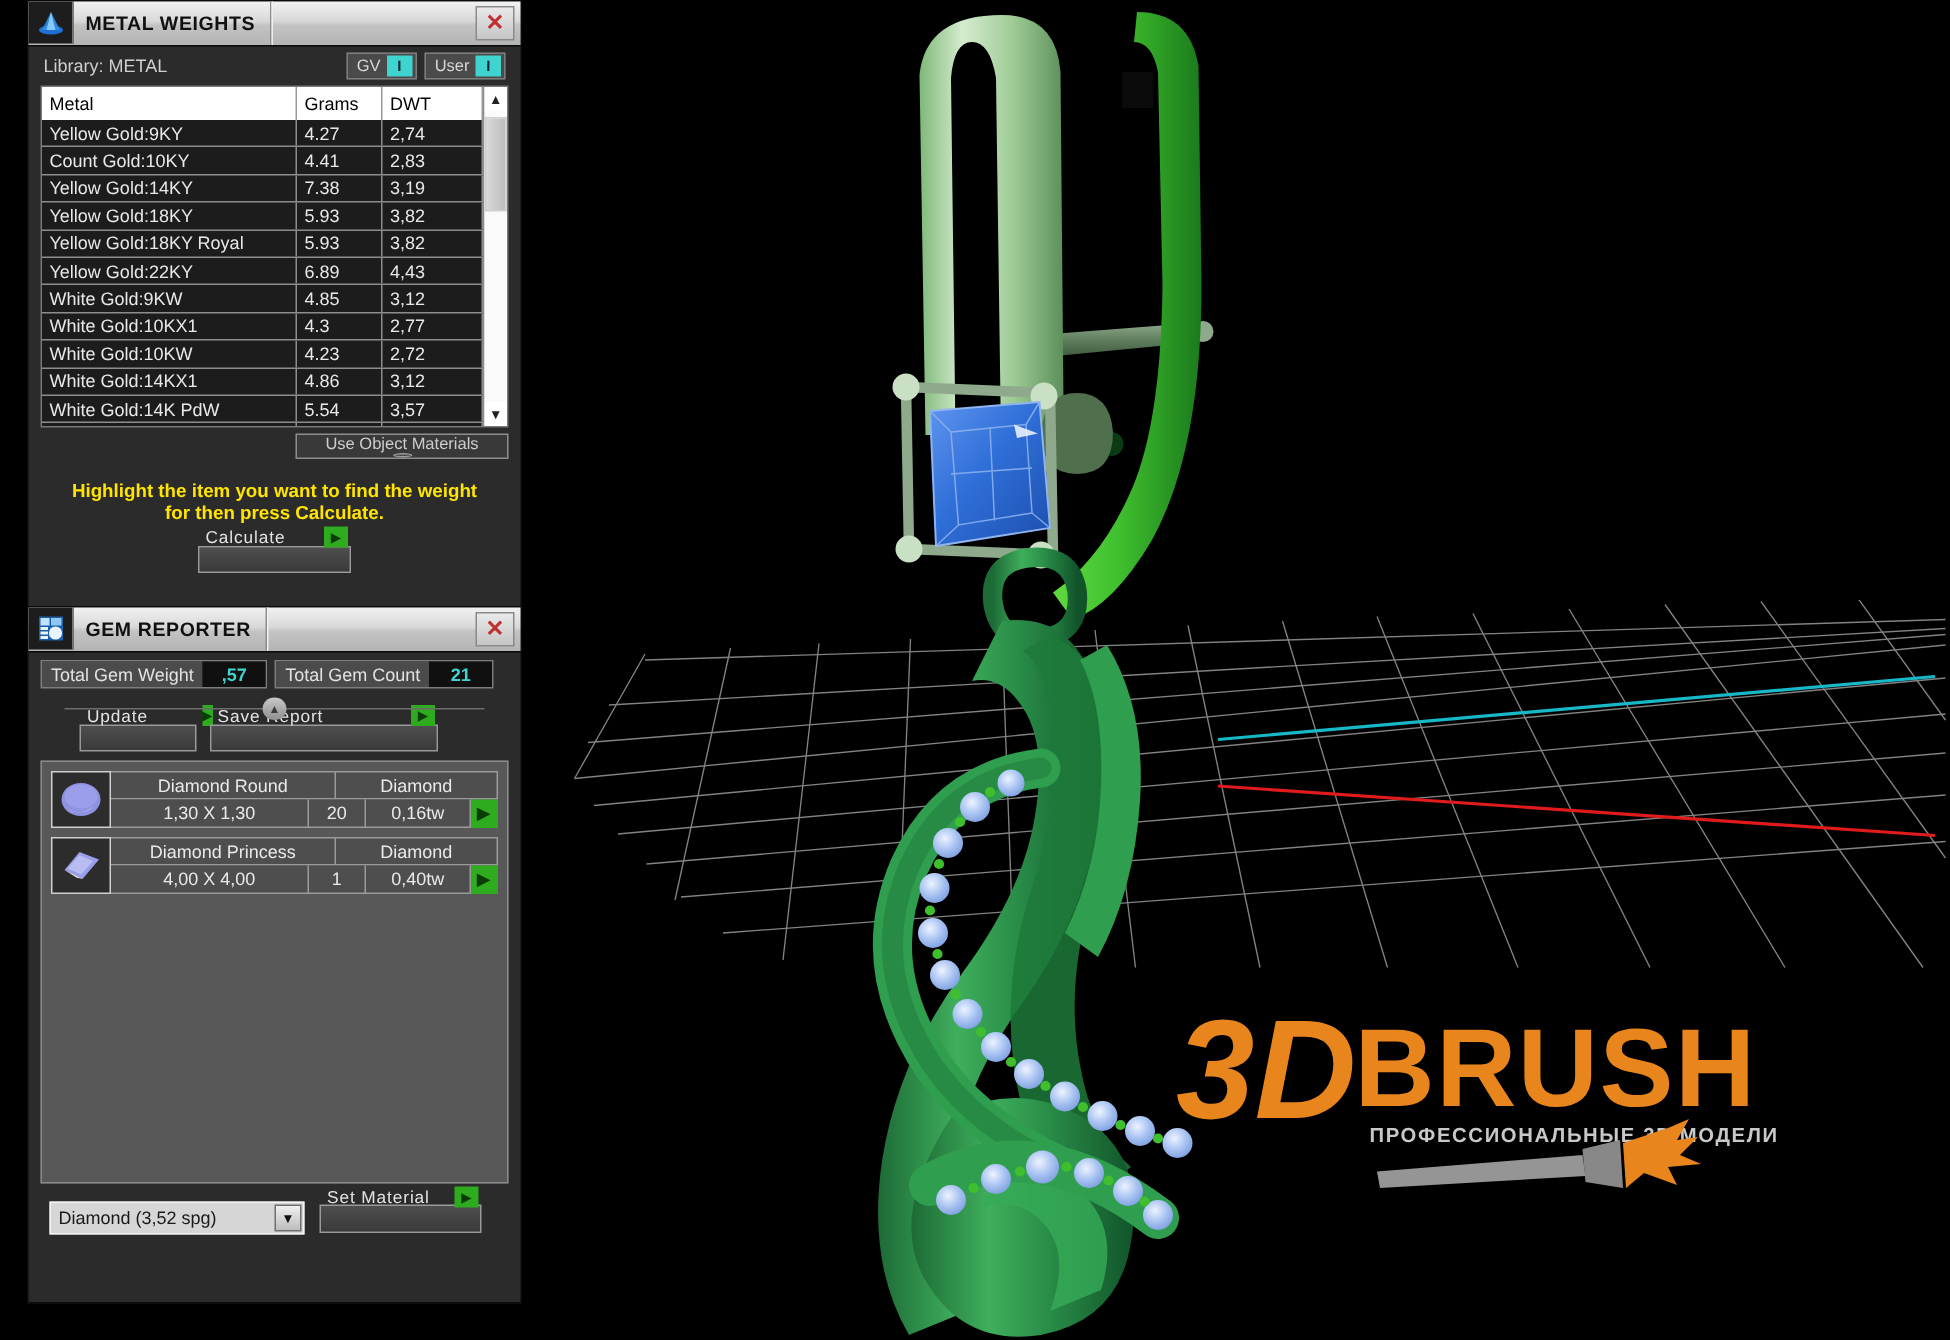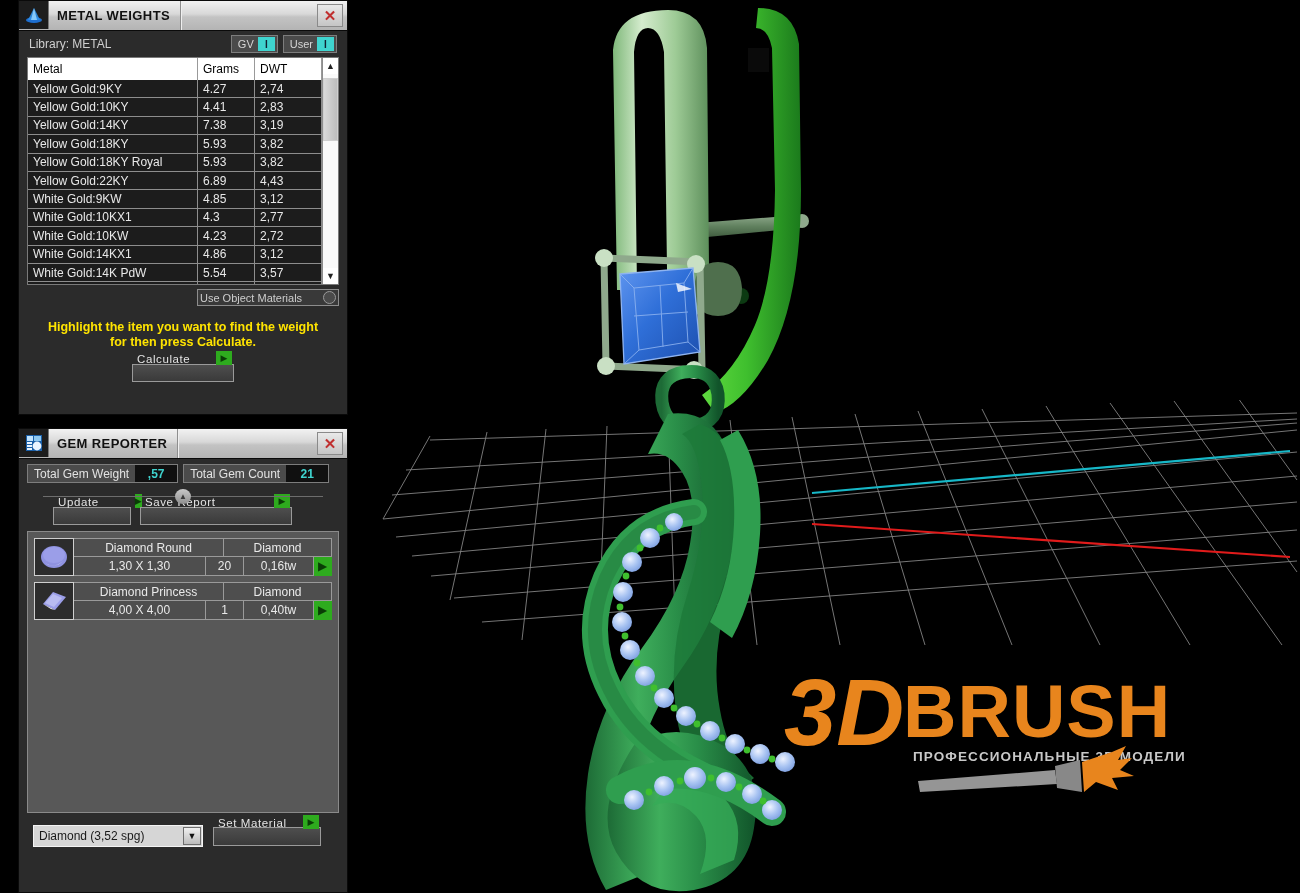--- a/index.html
+++ b/index.html
@@ -82,21 +82,21 @@
   }
   .sb-arrow { height: 16px; width: 100%; display: flex; align-items: center; justify-content: center;
     font-size: 9px; color: #222; background: #fff; }
   .sb-track { flex: 1 1 auto; width: 100%; background: #fafafa; position: relative; }
   .sb-thumb { position: absolute; left: 0; top: 4px; width: 100%; height: 63px;
     background: linear-gradient(to right,#d9d9d9,#bdbdbd); border: 1px solid #cfcfcf; }
 
   .uom {
     margin: 4px 0 0 auto; width: 142px; height: 17px;
     display: flex; align-items: center; justify-content: space-between;
-    background: #393939; border: 1px solid #8d8d8d; padding: 0 2px;
+    background: #393939; border: 1px solid #8d8d8d; padding: 0 2px; flex-direction: column;
   }
   .uom span { font-size: 11px; color: #cdcdcd; }
   .uom .knob { width: 13px; height: 13px; border-radius: 50%;
     background: #4a4a4a; border: 1px solid #9a9a9a; }
 
   .mw-hint {
     margin-top: 14px; text-align: center; color: #ffe400;
     font-size: 12.5px; font-weight: bold; line-height: 15px;
   }
   .btn-green {
@@ -106,21 +106,21 @@
   }
   .btn-green .lbl { font-size: 11.5px; color: #e4e4e4; letter-spacing: .6px; }
   .btn-green .arrow {
     width: 16px; height: 14px; background: #2eab1e;
     display: flex; align-items: center; justify-content: center;
     color: #0a3d06; font-size: 9px;
   }
   #calc-btn { width: 102px; margin: 14px auto 0; }
 
   
-  #gem-panel { left: 18px; top: 428px; width: 330px; height: 465px; }
+  #gem-panel { left: 18px; top: 404px; width: 330px; height: 465px; }
   .gr-body { padding: 5px 8px 0; }
   .gr-totals { display: flex; gap: 5px; }
   .tot-box { display: flex; align-items: stretch; height: 19px; border: 1px solid #7d7d7d; }
   .tot-lbl { background: #4b4b4b; color: #e2e2e2; font-size: 12px;
     display: flex; align-items: center; padding: 0 6px; }
   .tot-val { background: #101010; color: #3fd4cf; font-size: 12px; font-weight: bold;
     display: flex; align-items: center; justify-content: center; width: 42px; }
 
   .gr-divider { position: relative; height: 16px; margin: 5px 16px 0; }
   .gr-divider .line { position: absolute; top: 8px; left: 0; right: 0; height: 1px; background: #6d6d6d; }
@@ -397,21 +397,21 @@
             <div class="c-grams">Grams</div>
             <div class="c-dwt">DWT</div>
           </div>
           <div id="metal-rows">
               <div class="mw-row">
                 <div class="c-metal">Yellow Gold:9KY</div>
                 <div class="c-grams">4.27</div>
                 <div class="c-dwt">2,74</div>
               </div>
               <div class="mw-row">
-                <div class="c-metal">Yellow Gold:10KY</div>
+                <div class="c-metal">Count Gold:10KY</div>
                 <div class="c-grams">4.41</div>
                 <div class="c-dwt">2,83</div>
               </div>
               <div class="mw-row">
                 <div class="c-metal">Yellow Gold:14KY</div>
                 <div class="c-grams">7.38</div>
                 <div class="c-dwt">3,19</div>
               </div>
               <div class="mw-row">
                 <div class="c-metal">Yellow Gold:18KY</div>

